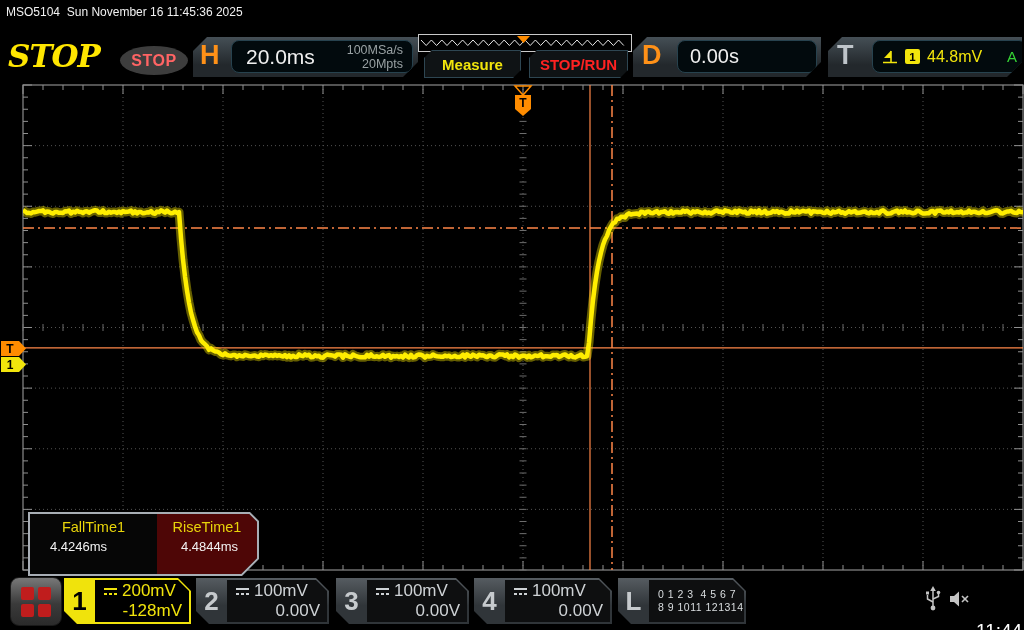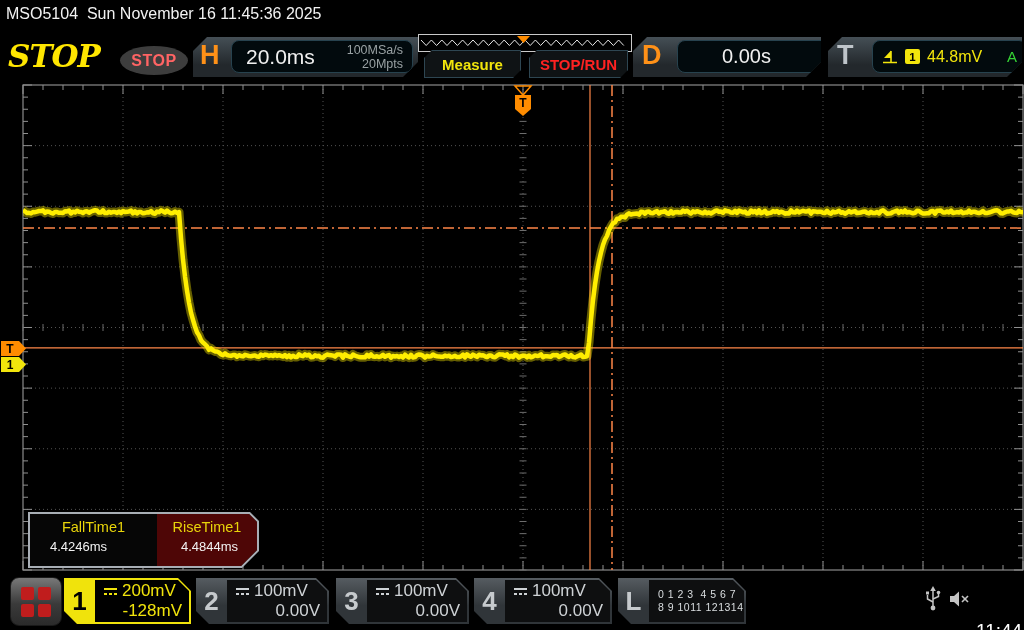--- a/index.html
+++ b/index.html
@@ -1,60 +1,60 @@
 <!DOCTYPE html>
 <html><head>
 <meta charset="utf-8">
 <style>
   html,body{margin:0;padding:0;background:#000;}
   #screen{position:relative;width:1024px;height:630px;background:#000;overflow:hidden;
           font-family:"Liberation Sans",sans-serif;}
   .abs{position:absolute;}
 
   
-  #titlebar{left:6px;top:5px;color:#f2f2f2;font-size:16px;white-space:pre;}
+  #titlebar{left:6px;top:5px;color:#f2f2f2;font-size:12px;white-space:pre;}
 
   
   #brand{left:8px;top:38px;color:#ffe600;font-family:"DejaVu Serif",serif;
          font-weight:bold;font-style:italic;font-size:31px;letter-spacing:-1px;}
   #acq-state{left:120px;top:46px;width:68px;height:29px;background:#3d3d3d;border-radius:50%;
              display:flex;align-items:center;justify-content:center;
              color:#ff6464;font-weight:bold;font-size:16px;letter-spacing:0.5px;}
   .tgroup{background:linear-gradient(#454f56,#23282c 70%);
           clip-path:polygon(14px 0,100% 0,100% calc(100% - 15px),calc(100% - 15px) 100%,0 100%,0 14px);}
   .tgroup .glabel{position:absolute;font-weight:bold;font-size:27px;top:3px;}
   .valbox{position:absolute;top:3px;bottom:4px;background:#020a0d;border:1px solid #27424e;
           border-radius:8px;display:flex;align-items:center;}
   #h-group{left:193px;top:37px;width:225px;height:40px;}
   #h-letter{left:7px;color:#ff9118;}
   #h-valbox{left:38px;width:180px;}
   #h-timebase{color:#f0f0f0;font-size:21px;padding-left:14px;flex:1;}
   #h-acqcol{text-align:right;color:#99a1a3;font-size:12.5px;line-height:14px;padding-right:9px;}
   #d-group{left:633px;top:37px;width:188px;height:40px;}
   #d-letter{left:9px;color:#ff9118;}
-  #d-valbox{left:44px;width:138px;padding-left:32px;}
+  #d-valbox{left:44px;width:138px;}
   #d-delay{color:#f0f0f0;font-size:20px;padding-left:12px;}
   #t-group{left:828px;top:37px;width:194px;height:40px;}
   #t-letter{left:9px;color:#bfc5ca;}
   #t-valbox{left:44px;width:144px;gap:7px;padding-left:9px;}
   #t-badge{width:15px;height:15px;background:#f2e50c;border-radius:2px;color:#000;
            font-size:11.5px;font-weight:bold;display:flex;align-items:center;justify-content:center;}
   #t-level{color:#f2e50c;font-size:16px;}
   #t-mode{color:#35d435;font-size:15px;margin-left:auto;padding-right:9px;}
 
   #preview-bar{left:418px;top:34px;width:212px;height:16px;background:#000;
                border:1px solid #c9c9c9;}
   .toolbtn{height:26px;background:#0f1315;border:1px solid #2e4652;
            clip-path:polygon(8px 0,100% 0,100% calc(100% - 8px),calc(100% - 8px) 100%,0 100%,0 8px);
            display:flex;align-items:center;justify-content:center;font-weight:bold;font-size:15px;}
   #measure-btn{left:424px;top:50px;width:95px;color:#f2e50c;}
   #stoprun-btn{left:529px;top:50px;width:97px;color:#ff2222;}
 
   
-  #meas-panel{left:28px;top:512px;width:231px;height:56px;background:#a8aeb5;
+  #meas-panel{left:28px;top:512px;width:231px;height:64px;background:#a8aeb5;
       clip-path:polygon(0 0,calc(100% - 9px) 0,100% 9px,100% calc(100% - 17px),calc(100% - 17px) 100%,0 100%);}
   #meas-inner{position:absolute;left:2px;top:2px;right:2px;bottom:2px;background:#060606;
       clip-path:polygon(0 0,calc(100% - 8px) 0,100% 8px,100% calc(100% - 16px),calc(100% - 16px) 100%,0 100%);
       display:flex;}
   .mcol{height:100%;display:flex;flex-direction:column;}
   .mcol .mlabel{font-size:14.5px;color:#e8d40a;text-align:center;margin-top:5px;}
   .mcol .mvalue{font-size:13px;color:#f2f2f2;margin-top:4px;padding-left:20px;}
   #mcol-fall{width:127px;}
   #mcol-rise{width:100px;background:#4e0606;}
   #mcol-rise .mvalue{padding-left:24px;}

